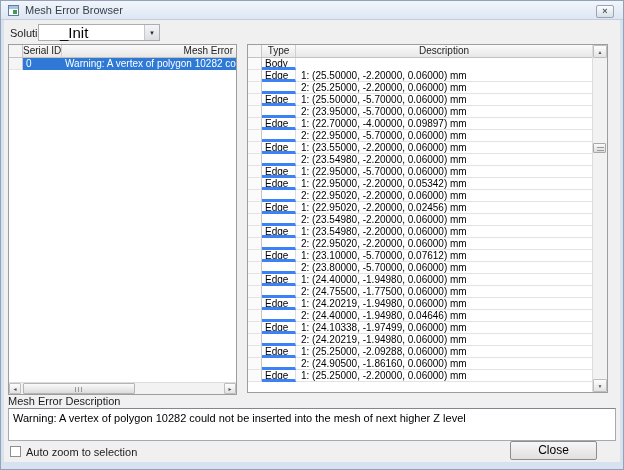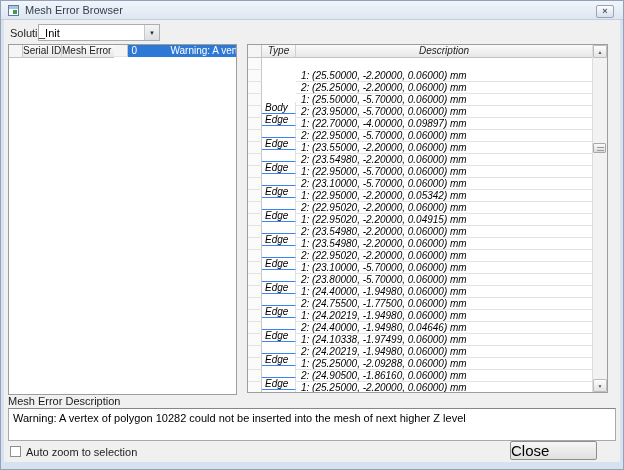--- a/index.html
+++ b/index.html
@@ -24,31 +24,31 @@
     background:linear-gradient(#fcfdfe,#d9dfe7);
     font-size:9px; line-height:11px; text-align:center; color:#4d5a68; font-weight:bold;
   }
   .client { position:absolute; left:3px; top:19px; width:616px; height:442px; background:#f0f0f0; }
 
   .label { position:absolute; font-size:11px; color:#1c1c1c; }
   .combo {
     position:absolute; left:34px; top:4px; width:122px; height:17px;
     background:#fff; border:1px solid #abadb3; display:flex; align-items:center;
   }
-  .combo-value { flex:1; font-size:11px; padding-left:0; color:#000; }
+  .combo-value { flex:1; font-size:15px; padding-left:21px; color:#000; }
   .combo-btn {
     width:15px; height:15px; border-left:1px solid #c5c9cf;
     background:linear-gradient(#f4f5f6,#dcdfe3);
     display:flex; align-items:center; justify-content:center;
     font-size:6px; color:#2b2b2b;
   }
 
   .grid { position:absolute; background:#fff; border:1px solid #9d9d9d; overflow:hidden; }
-  .grid-left  { left:4px;  top:24px; width:229px; height:351px; display:flex; flex-direction:row; }
-  .grid-right { left:243px; top:24px; width:361px; height:349px; display:flex;font-style:italic; }
+  .grid-left  { left:4px;  top:24px; width:229px; height:351px; display:flex; flex-direction:column; }
+  .grid-right { left:243px; top:24px; width:361px; height:349px; display:flex; }
 
   .hdr-cell {
     background:linear-gradient(#fbfbfb,#e7e7e7);
     border-right:1px solid #d0d0d0; border-bottom:1px solid #c2c2c2;
     font-size:10px; color:#222; height:13px; line-height:12px; overflow:hidden; white-space:nowrap;
   }
   .hdr-row { display:flex; height:13px; flex:none; }
   .sel-col { width:14px; flex:none; background:#f5f5f5; border-right:1px solid #c6c6c6; }
   .cell { font-size:10px; line-height:12px; height:12px; white-space:nowrap; overflow:hidden; color:#000; }
 
@@ -91,36 +91,36 @@
     background:repeating-linear-gradient(0deg,#9a9a9a 0 1px,transparent 1px 3px); }
 
   
   .rg-main { flex:1; display:flex; flex-direction:column; overflow:hidden; }
   .rg-type { width:34px; flex:none; }
   .rg-desc { flex:1; }
   .hdr-type, .hdr-desc { text-align:center; }
   .hdr-desc { border-right:none; }
   .rg-row { display:flex; height:12px; flex:none; }
   .rg-row .sel-col { border-bottom:1px solid #e3e3e3; background:#fbfbfb; }
-  .rg-row .rg-type { border-right:1px solid #e0e0e0; border-bottom:1px solid #3b82f6; padding-left:3px;margin-top:44px; }
+  .rg-row .rg-type { border-right:1px solid #e0e0e0; border-bottom:3px solid #3b82f6; padding-left:3px; }
   .rg-row .rg-desc { border-bottom:1px solid #e3e3e3; padding-left:5px; }
 
   
   .desc-box {
     position:absolute; left:4px; top:388px; width:608px; height:33px;
     background:#fff; border:1px solid #a5aab2; border-top-color:#82878f;
     font-size:11px; color:#000; padding:3px 4px;
   }
   .checkbox-row { position:absolute; left:6px; top:426px; display:flex; }
   .checkbox { width:11px; height:11px; background:#fff; border:1px solid #8e8e8e; margin-right:5px; }
   .checkbox-label { font-size:11px; color:#1c1c1c; }
   .close-btn {
     position:absolute; left:506px; top:421px; width:87px; height:19px;
     background:linear-gradient(#f6f6f6,#e0e0e0); border:1px solid #8e8e8e; border-radius:2px;
-    font-size:15px; color:#000; text-align:left; line-height:17px;
+    font-size:12px; color:#000; text-align:center; line-height:17px;
   }
 </style>
 </head>
 <body>
 
 <div class="dialog">
   <div class="titlebar">
     <div class="app-icon"></div>
     <div class="title-text">Mesh Error Browser</div>
   </div>
@@ -221,42 +221,37 @@
     <div class="cell rg-type"></div>
     <div class="cell rg-desc">2: (23.54980, -2.20000, 0.06000) mm</div>
   </div>
 
   <div class="rg-row">
     <div class="sel-col"></div>
     <div class="cell rg-type">Edge</div>
     <div class="cell rg-desc">1: (22.95000, -5.70000, 0.06000) mm</div>
   </div>
 
-  <div class="rg-row">
-    <div class="sel-col"></div>
-    <div class="cell rg-type"></div>
-    <div class="cell rg-desc">2: (23.10000, -5.70000, 0.06000) mm</div>
-  </div>
 
   <div class="rg-row">
     <div class="sel-col"></div>
     <div class="cell rg-type">Edge</div>
     <div class="cell rg-desc">1: (22.95000, -2.20000, 0.05342) mm</div>
   </div>
 
   <div class="rg-row">
     <div class="sel-col"></div>
     <div class="cell rg-type"></div>
     <div class="cell rg-desc">2: (22.95020, -2.20000, 0.06000) mm</div>
   </div>
 
   <div class="rg-row">
     <div class="sel-col"></div>
     <div class="cell rg-type">Edge</div>
-    <div class="cell rg-desc">1: (22.95020, -2.20000, 0.04915) mm</div>
+    <div class="cell rg-desc">1: (22.95020, -2.20000, 0.02456) mm</div>
   </div>
 
   <div class="rg-row">
     <div class="sel-col"></div>
     <div class="cell rg-type"></div>
     <div class="cell rg-desc">2: (23.54980, -2.20000, 0.06000) mm</div>
   </div>
 
   <div class="rg-row">
     <div class="sel-col"></div>
@@ -266,21 +261,21 @@
 
   <div class="rg-row">
     <div class="sel-col"></div>
     <div class="cell rg-type"></div>
     <div class="cell rg-desc">2: (22.95020, -2.20000, 0.06000) mm</div>
   </div>
 
   <div class="rg-row">
     <div class="sel-col"></div>
     <div class="cell rg-type">Edge</div>
-    <div class="cell rg-desc">1: (23.10000, -5.70000, 0.06000) mm</div>
+    <div class="cell rg-desc">1: (23.10000, -5.70000, 0.07612) mm</div>
   </div>
 
   <div class="rg-row">
     <div class="sel-col"></div>
     <div class="cell rg-type"></div>
     <div class="cell rg-desc">2: (23.80000, -5.70000, 0.06000) mm</div>
   </div>
 
   <div class="rg-row">
     <div class="sel-col"></div>

